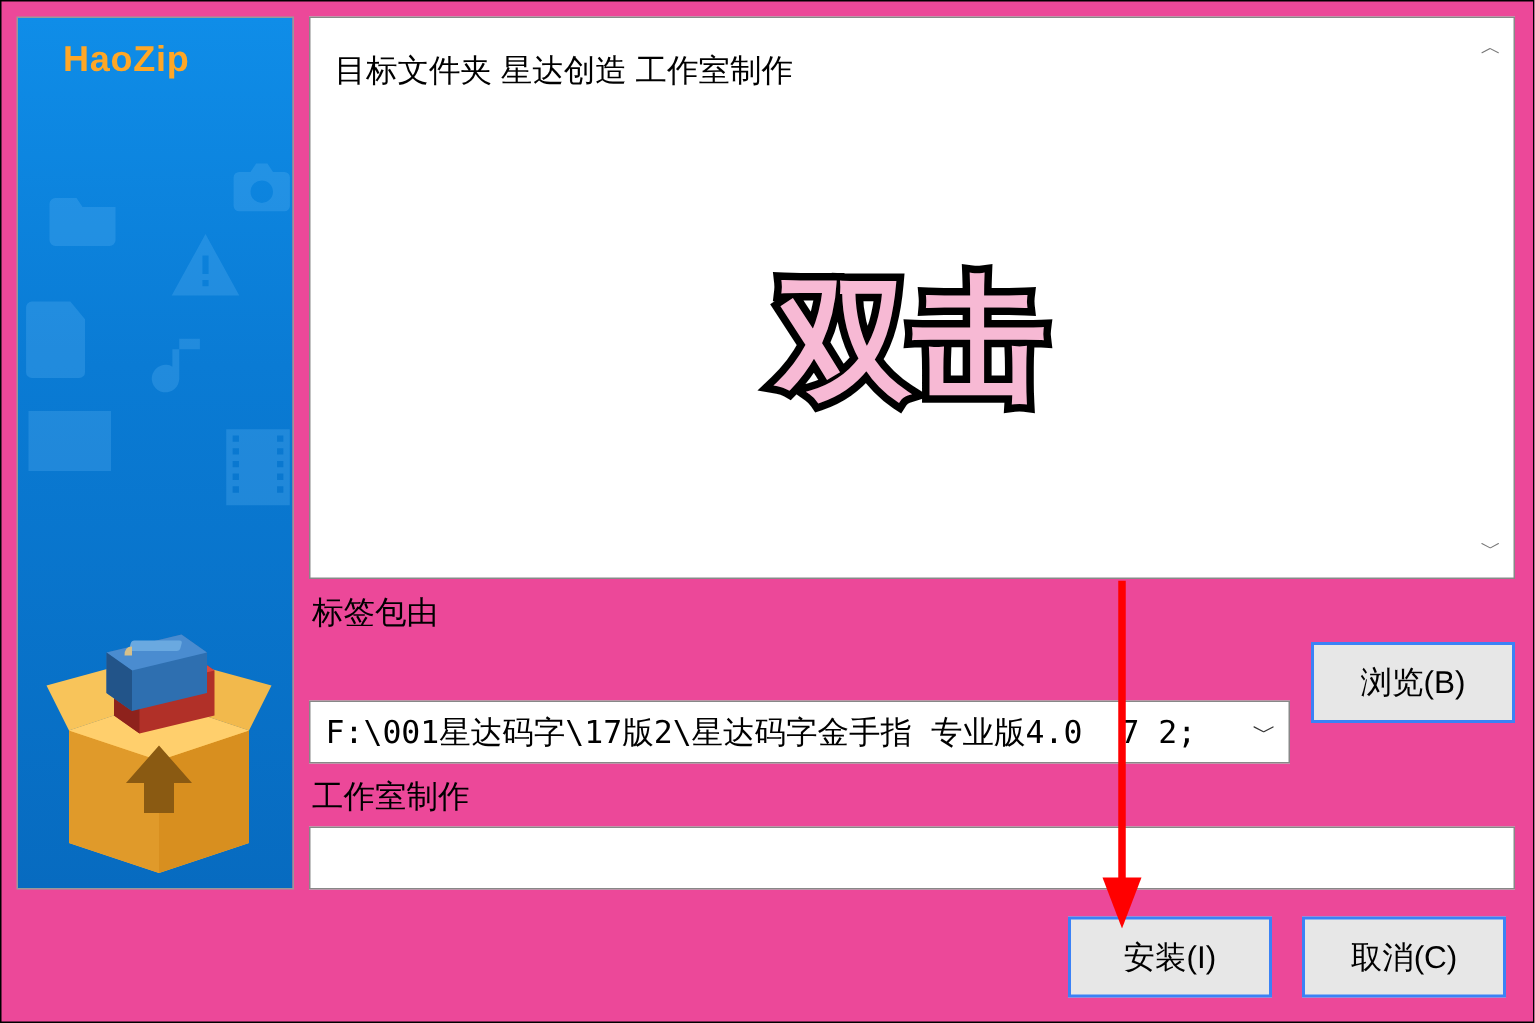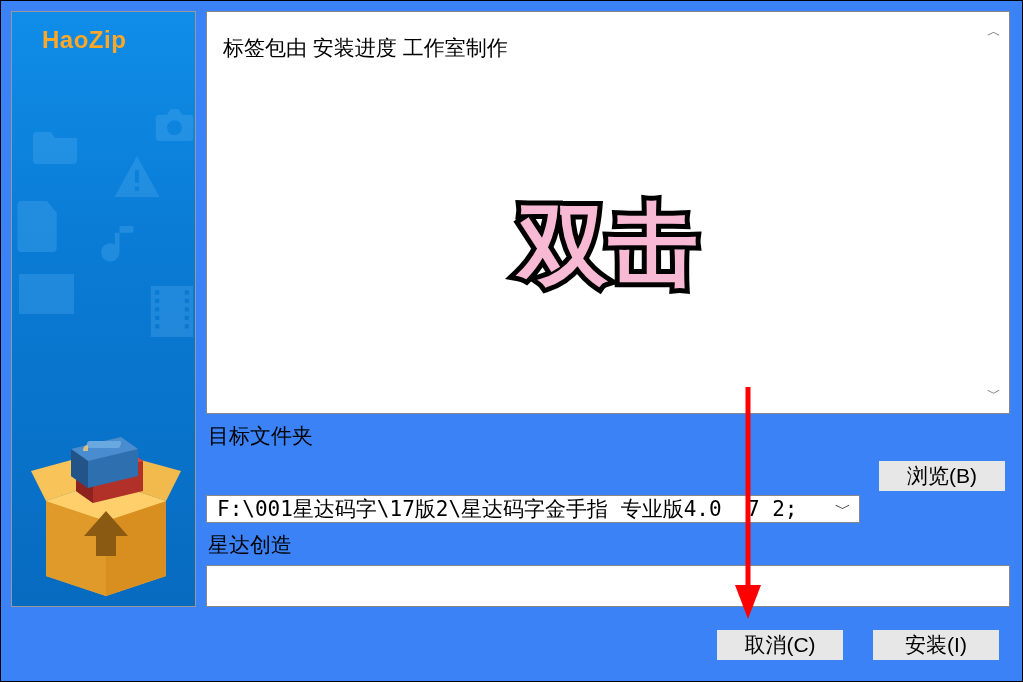--- a/index.html
+++ b/index.html
@@ -7,21 +7,21 @@
   font-family: "Microsoft YaHei", "SimSun", sans-serif;
   background: #fff;
   width: 1023px;
   height: 682px;
   overflow: hidden;
 }
 .window {
   width: 1023px;
   height: 682px;
   border: 1px solid #000;
-  background: #3b82f6;
+  background: #ec4899;
   display: flex;
   flex-direction: column;
   position: relative;
 }
 .main-area {
   flex: 1;
   display: flex;
   padding: 10px 12px 8px 10px;
   gap: 10px;
 }
@@ -118,21 +118,21 @@
 .path-row {
   display: flex;
   gap: 14px;
   align-items: stretch;
 }
 .path-combo {
   flex: 1;
   display: flex;
   border: 1px solid #888;
   background: #fff;
-  height: 28px;
+  height: 42px;
   margin-top: 39px;
 }
 .path-input {
   flex: 1;
   border: none;
   outline: none;
   font-family: "SimSun", monospace;
   font-size: 21px;
   padding: 0 10px;
   background: transparent;
@@ -141,26 +141,26 @@
   width: 32px;
   display: flex;
   align-items: center;
   justify-content: center;
   font-size: 16px;
   color: #333;
   cursor: pointer;
 }
 .btn {
   background: #e7e7e7;
-  border: 5px solid #3b82f6;
+  border: 2px solid #3b82f6;
   font-size: 21px;
   font-family: inherit;
   cursor: pointer;
   padding: 0 22px;
-  height: 40px;
+  height: 54px;
   display: inline-flex;
   align-items: center;
   justify-content: center;
   min-width: 136px;
 }
 .progress-bar {
   height: 42px;
   background: #fff;
   border: 1px solid #888;
 }
@@ -235,47 +235,47 @@
           <rect x="22" y="20" width="34" height="7" rx="2" fill="#6aa9e0" transform="skewX(-15)"></rect>
           <path d="M12 30 q0 -6 5 -6 v6 z" fill="#d6c08a"></path>
         </g>
       </svg>
     </div>
 
     <div class="content">
 
       <div class="description-box">
         <span class="scroll-caret scroll-up">︿</span>
-        <div style="margin-top:6px;">标签包由 安装进度 工作室制作</div>
+        <div style="margin-top:6px;">目标文件夹 星达创造 工作室制作</div>
 
         <div class="overlay-text">
           <span class="pink">双击</span>
         </div>
         <span class="scroll-caret scroll-down">﹀</span>
       </div>
 
-      <div class="field-label">目标文件夹</div>
+      <div class="field-label">标签包由</div>
 
       <div class="path-row">
         <div class="path-combo">
           <input class="path-input" type="text" value="F:\001星达码字\17版2\星达码字金手指 专业版4.0  7 2;" style="">
           <div class="path-dropdown-btn">﹀</div>
         </div>
         <button class="btn">浏览(B)</button>
       </div>
 
-      <div class="field-label">星达创造</div>
+      <div class="field-label">工作室制作</div>
       <div class="progress-bar"></div>
 
     </div>
   </div>
 
   <div class="button-row">
+    <button class="btn">安装(I)</button>
     <button class="btn">取消(C)</button>
-    <button class="btn">安装(I)</button>
   </div>
 
   <svg class="arrow-annotation" viewBox="0 0 30 232">
     <line x1="15" y1="0" x2="15" y2="200" stroke="#ff0000" stroke-width="5"></line>
     <polygon points="15,232 2,198 28,198" fill="#ff0000"></polygon>
   </svg>
 
 </div>
 
 </body></html>

